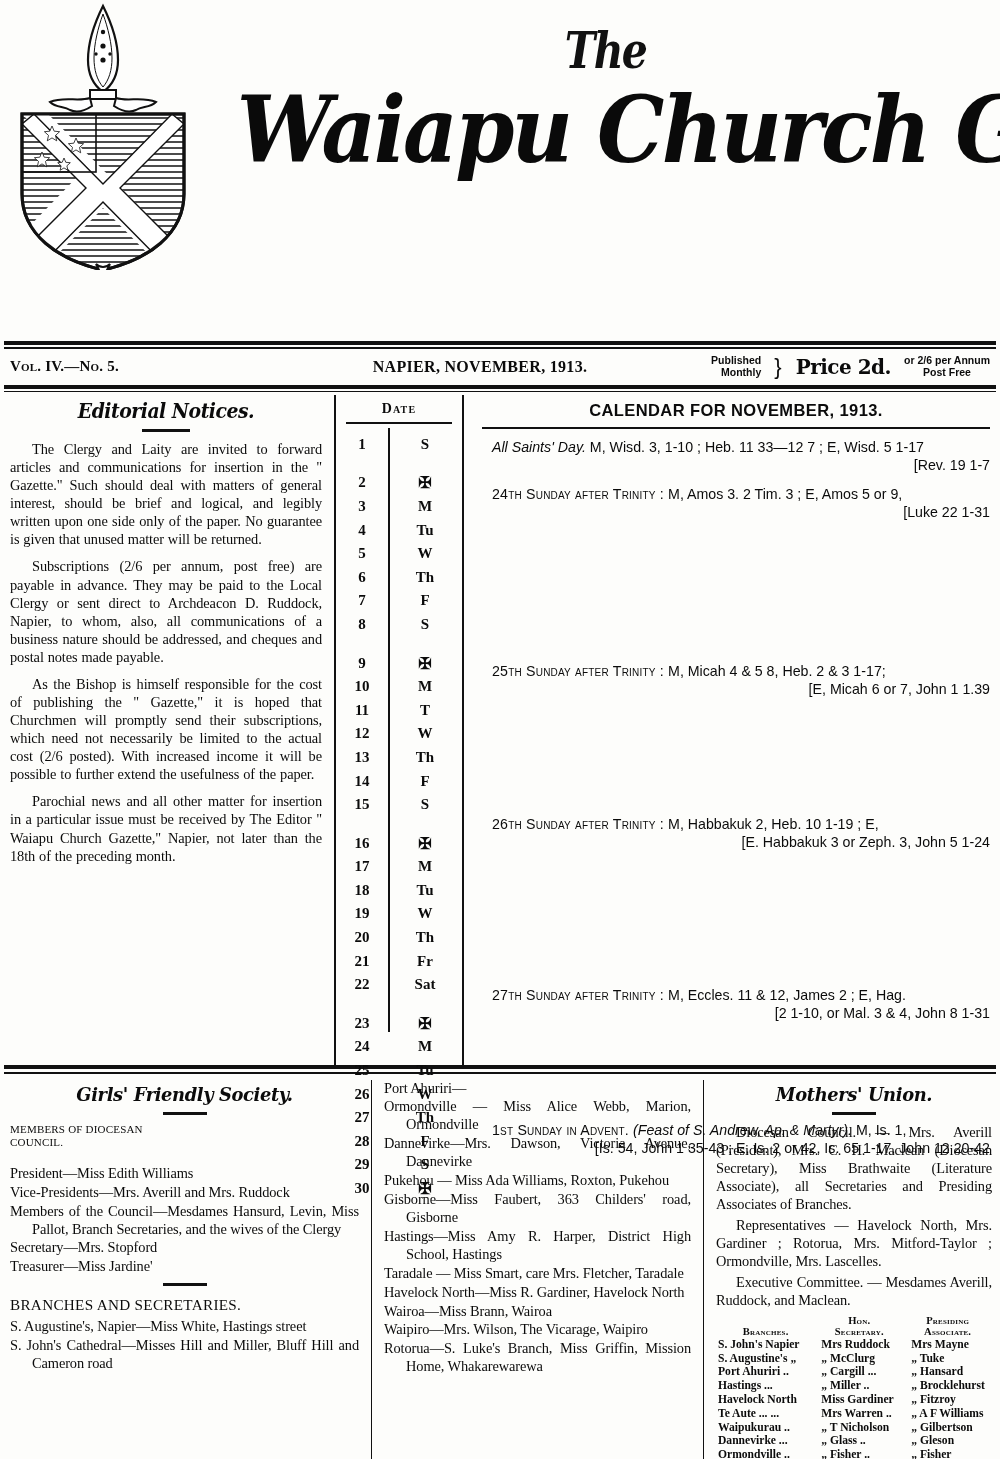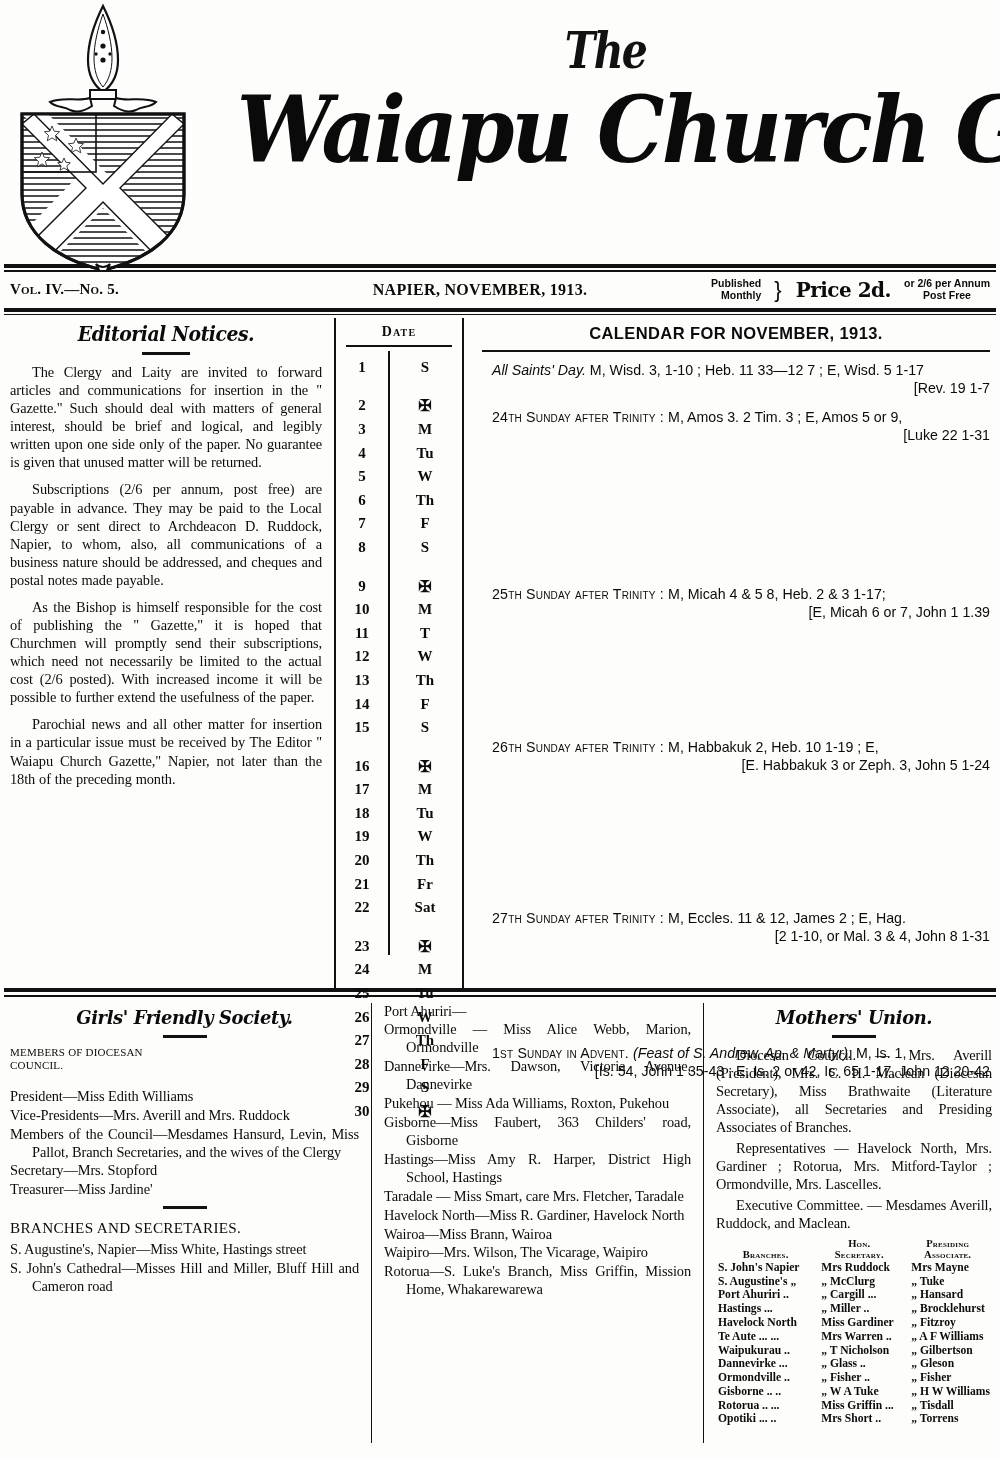--- a/index.html
+++ b/index.html
@@ -18,21 +18,21 @@
   .page {
     width: 1000px;
     height: 1459px;
     position: relative;
     background: #fdfdfb;
   }
 
   
   .masthead {
     position: relative;
-    height: 264px;
+    height: 341px;
   }
   .crest {
     position: absolute;
     left: 8px;
     top: 2px;
     width: 190px;
     height: 268px;
   }
   .title-block {
     position: absolute;

